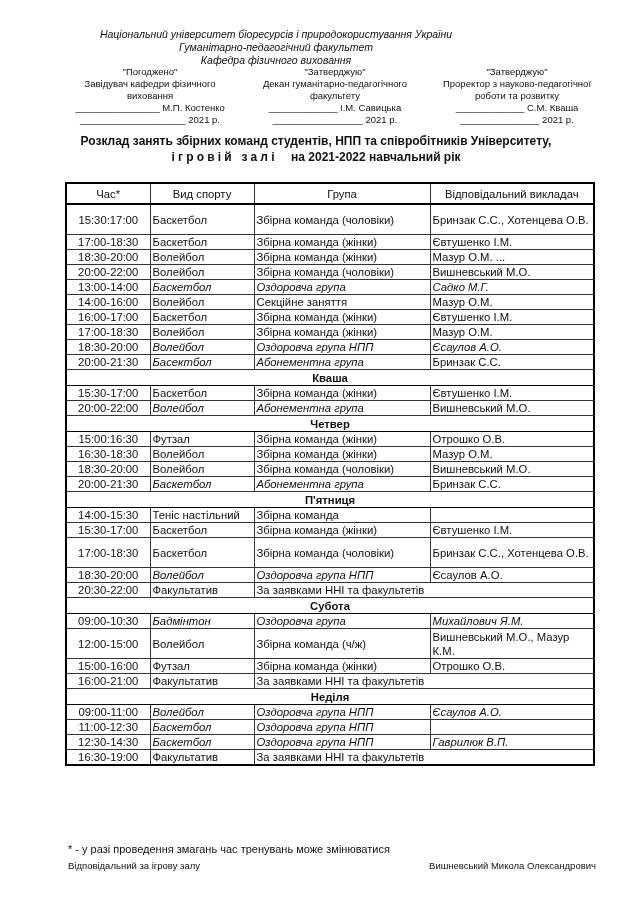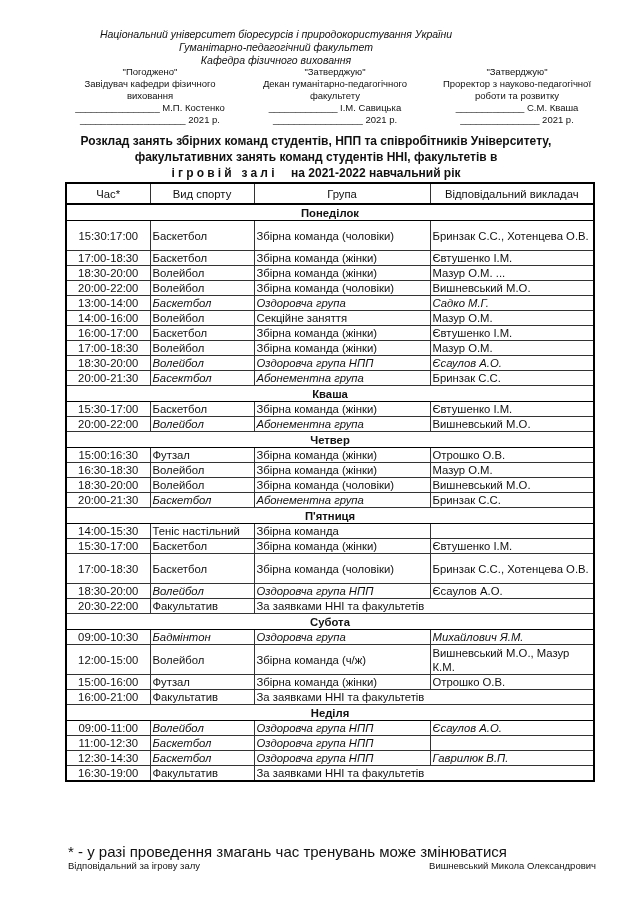--- a/index.html
+++ b/index.html
@@ -21,21 +21,21 @@
   table.sched col.c1 { width: 84px; }
   table.sched col.c2 { width: 104px; }
   table.sched col.c3 { width: 176px; }
   table.sched col.c4 { width: 164px; }
   table.sched th, table.sched td { border: 1px solid #333; padding: 0 2px; height: 14px; line-height: 14px; vertical-align: middle; white-space: nowrap; overflow: hidden; }
   table.sched th { font-weight: normal; height: 19px; text-align: center; border-bottom: 2px solid #000; }
   table.sched td.time { text-align: center; }
   table.sched tr.day td { text-align: center; font-weight: bold; border-top: 1.5px solid #000; border-bottom: 1.5px solid #000; height: 15px; }
   table.sched tr.tall td { height: 29px; line-height: 14px; white-space: normal; }
   table.sched tr.it td.i { font-style: italic; }
-  .footnote { position: absolute; left: 68px; top: 843px; font-size: 15px; }
+  .footnote { position: absolute; left: 68px; top: 843px; font-size: 11px; }
   .resp { position: absolute; left: 68px; top: 860px; font-size: 9.5px; }
   .resp-name { position: absolute; right: 44px; top: 860px; font-size: 9.5px; }
 </style>
 </head>
 <body>
 
 <div class="hdr" style="top:28px;">Національний університет біоресурсів і природокористування України</div>
 <div class="hdr" style="top:41px;">Гуманітарно-педагогічний факультет</div>
 <div class="hdr" style="top:54px;">Кафедра фізичного виховання</div>
 
@@ -58,21 +58,20 @@
     <div>"Затверджую"</div>
     <div>Проректор з науково-педагогічної</div>
     <div>роботи та розвитку</div>
     <div class="sig">_____________ С.М. Кваша</div>
     <div class="sig">_______________ 2021 р.</div>
   </div>
 </div>
 
 <div class="title">
   <div>Розклад занять збірних команд студентів, НПП та співробітників Університету,</div>
-  <div>факультативних занять команд студентів ННІ, факультетів  в</div>
   <div>
     <span class="spaced">ігровій залі</span>
     &nbsp;&nbsp;&nbsp;<span>на  2021-2022 навчальний рік</span>
   </div>
 </div>
 
 <table class="sched">
   <colgroup>
       <col class="c1">
       <col class="c2">
@@ -81,23 +80,20 @@
     </colgroup>
   <thead>
     <tr>
       <th>Час*</th>
       <th>Вид спорту</th>
       <th>Група</th>
       <th>Відповідальний викладач</th>
     </tr>
   </thead>
   <tbody id="sched-body">
-      <tr class="day">
-        <td colspan="4">Понеділок</td>
-      </tr>
       <tr class="tall it">
         <td class="time">15:30:17:00</td>
         <td>Баскетбол</td>
         <td>Збірна команда (чоловіки)</td>
         <td>Бринзак С.С., Хотенцева О.В.</td>
       </tr>
       <tr class="it">
         <td class="time">17:00-18:30</td>
         <td>Баскетбол</td>
         <td>Збірна команда (жінки)</td>

